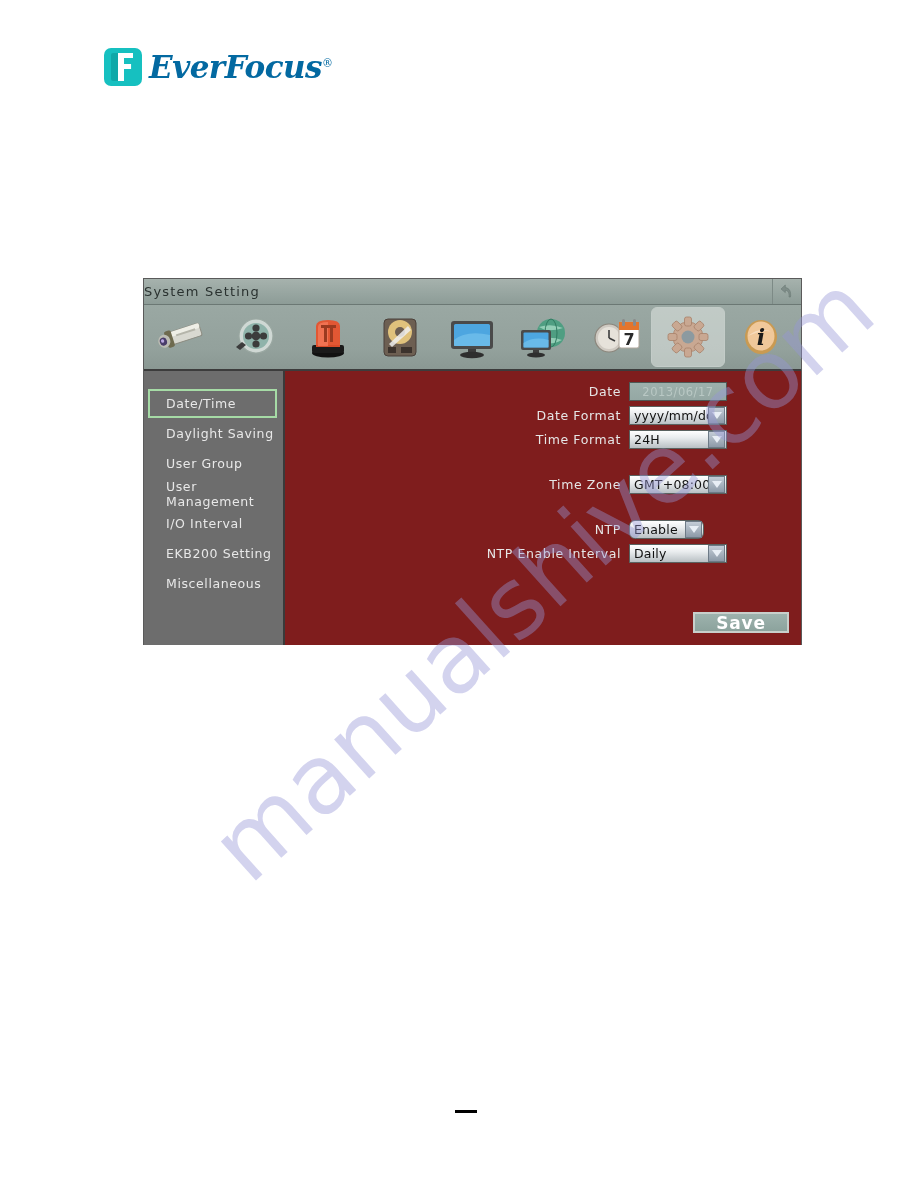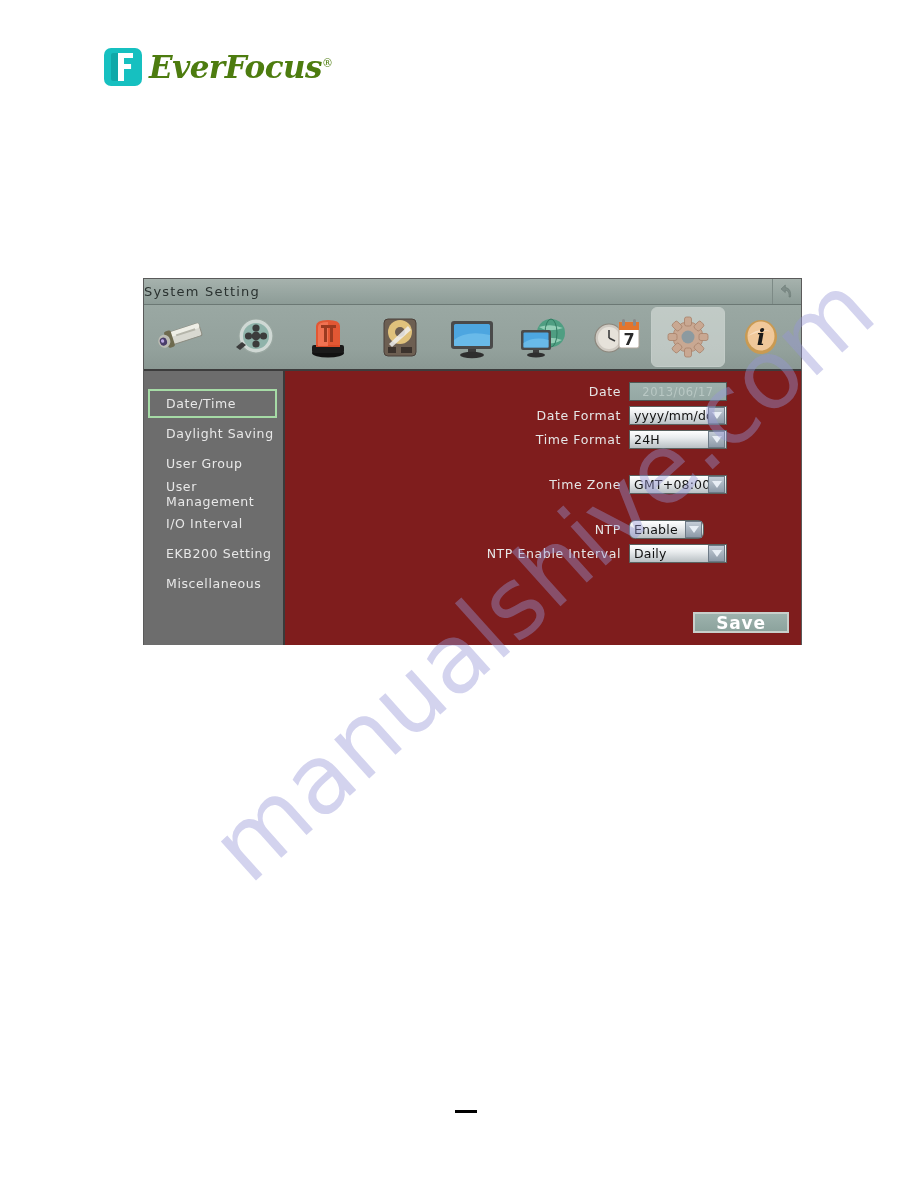--- a/index.html
+++ b/index.html
@@ -50,21 +50,21 @@
     width: 7px;
     height: 28px;
     background: #0fa8a8;
     border-radius: 2px 0 0 2px;
   }
   #logo-text {
     font-family: "DejaVu Serif", serif;
     font-style: italic;
     font-weight: bold;
     font-size: 31px;
-    color: #4d7c0f;
+    color: #0369a1;
     letter-spacing: -0.5px;
     position: relative;
   }
   #logo-reg {
     font-size: 11px;
     vertical-align: super;
     font-style: normal;
     font-weight: normal;
   }
 

